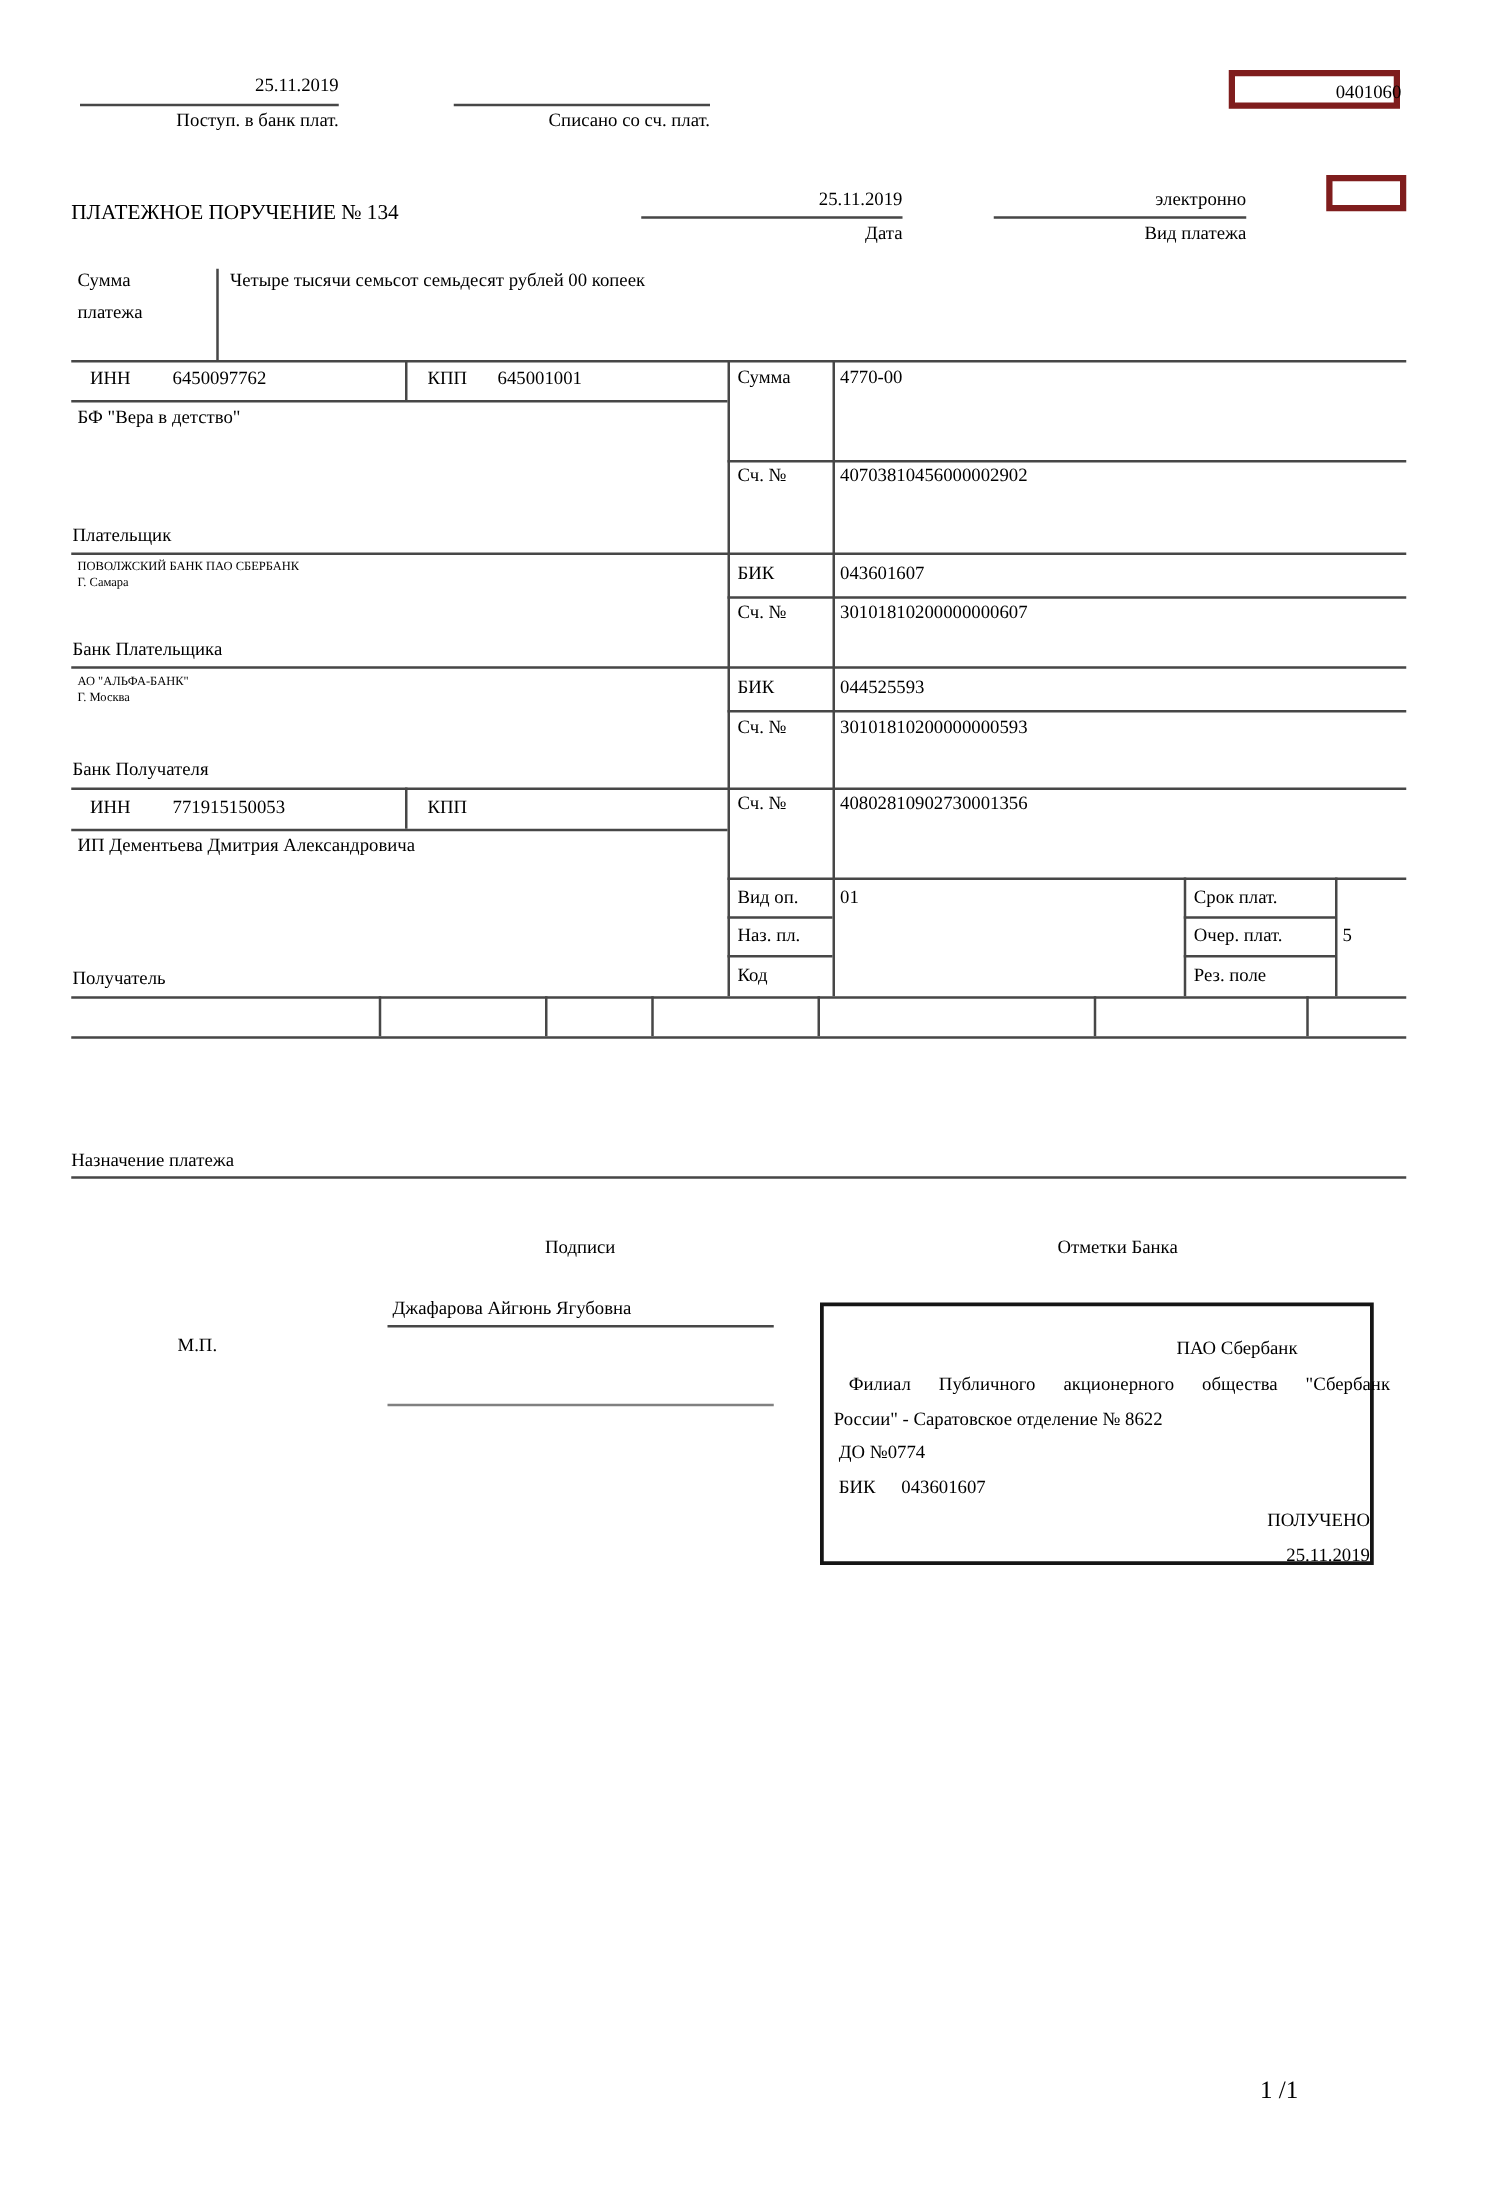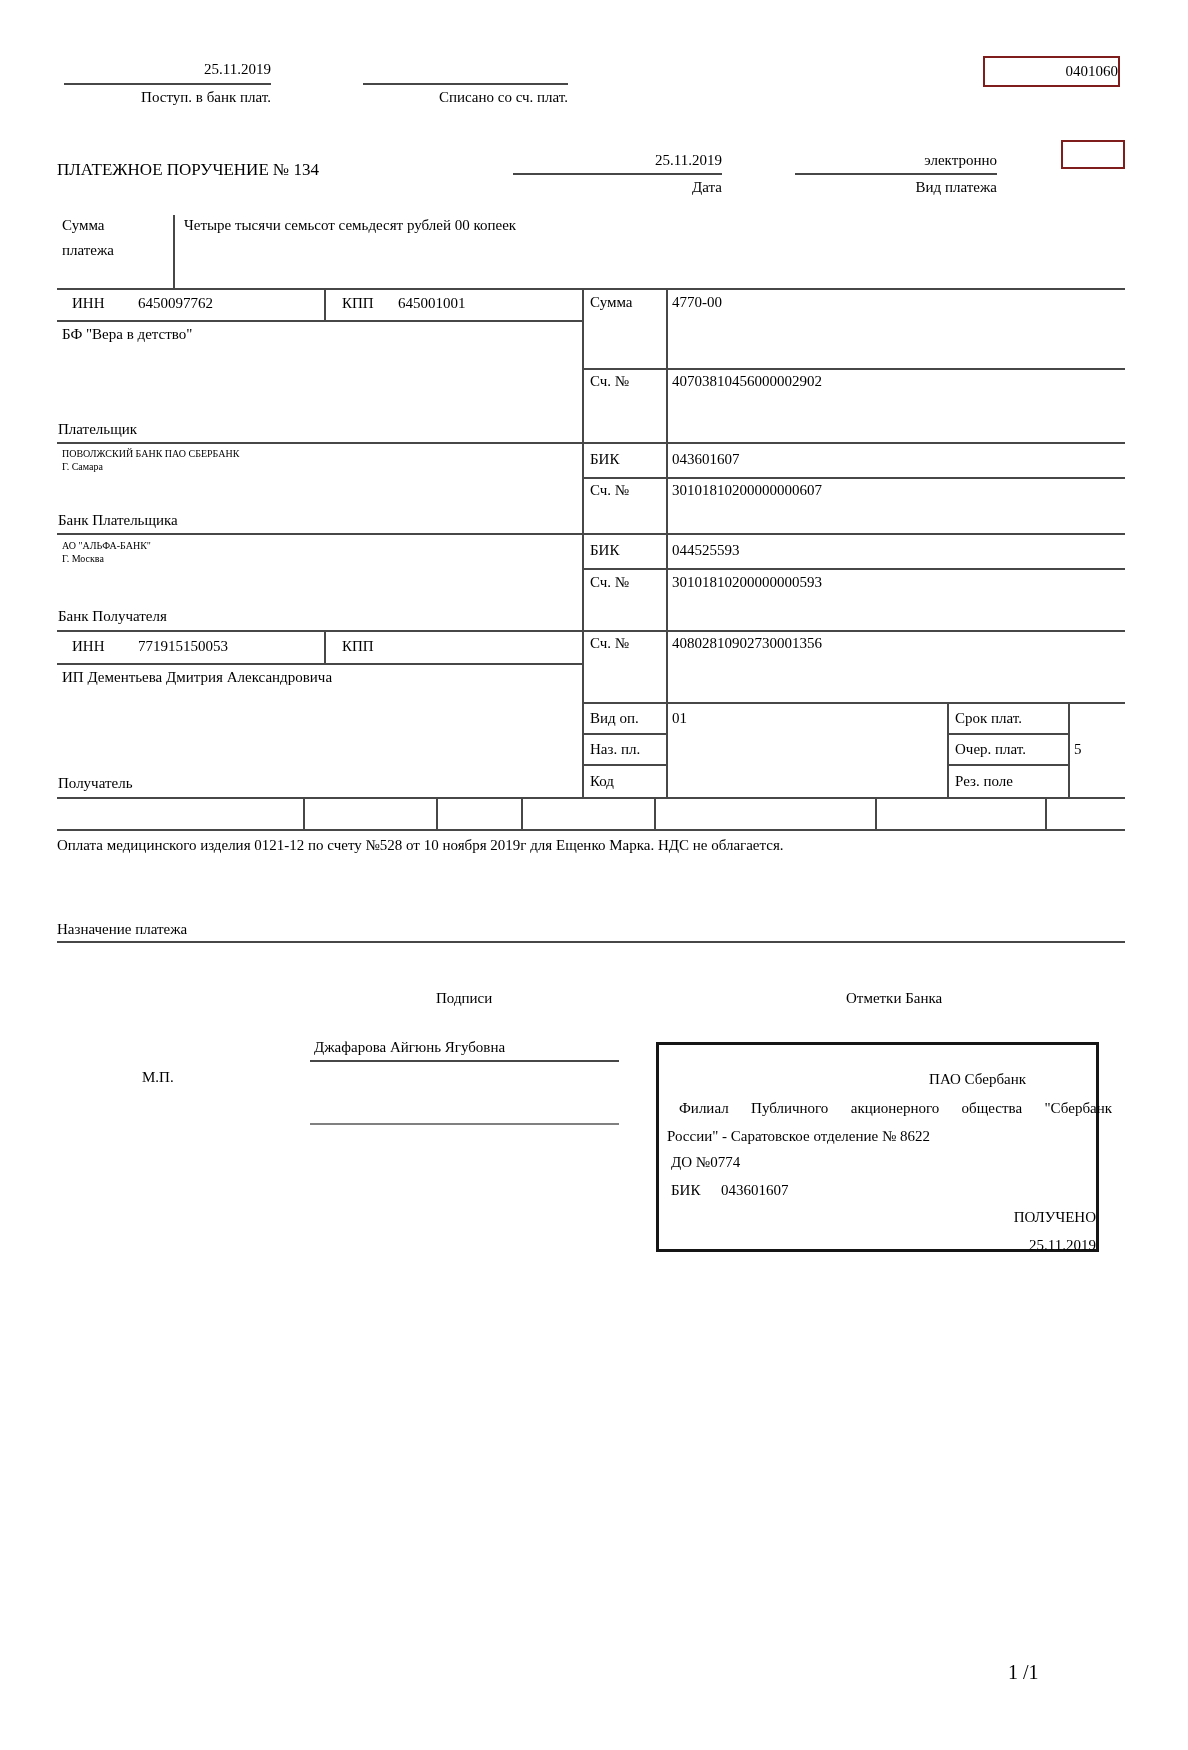--- a/index.html
+++ b/index.html
@@ -11,21 +11,21 @@
     color:#000;
     overflow:hidden;
   }
   .txt{position:absolute;font-size:15px;line-height:1.25;white-space:nowrap;}
   .center{text-align:right;}
   .bold{font-weight:normal;}
   .small{font-size:10px;}
   .hl{position:absolute;height:2px;background:#474747;}
   .vl{position:absolute;width:2px;background:#474747;}
   .gray{background:#808080;}
-  .box{position:absolute;border:2px solid #7f1d1d;box-sizing:border-box;}
+  .box{position:absolute;border:5px solid #7f1d1d;box-sizing:border-box;}
   .stampbox{position:absolute;border:3px solid #151515;box-sizing:border-box;}
   .stampbox .txt{font-size:15px;}
   .just1{
     position:absolute;white-space:normal;font-size:15px;
     text-align:justify;text-align-last:justify;text-indent:12px;overflow:visible;
   }
   .footerpage{font-family:Liberation Serif, serif;font-size:20px;}
 </style>
 </head>
 <body>
@@ -138,34 +138,33 @@
   <div class="txt" style="left:955px;top:709px">Срок плат.</div>
   <div class="txt" style="left:1074px;top:709px"></div>
 
   <div class="txt" style="left:590px;top:740px">Наз. пл.</div>
   <div class="txt" style="left:955px;top:740px">Очер. плат.</div>
   <div class="txt" style="left:1074px;top:740px">5</div>
 
   <div class="txt" style="left:590px;top:772px">Код</div>
   <div class="txt" style="left:955px;top:772px">Рез. поле</div>
 
-  <div class="txt" style="left:57px;top:836px">Оплата медицинского изделия 0121-12 по счету №528 от 10 ноября 2019г для Ещенко Марка. НДС не облагается.</div>
   <div class="txt" style="left:57px;top:920px">Назначение платежа</div>
   <div class="hl" style="left:57px;top:941px;width:1068px"></div>
 
   <div class="txt" style="left:436px;top:989px">Подписи</div>
   <div class="txt" style="left:846px;top:989px">Отметки Банка</div>
 
   <div class="txt" style="left:314px;top:1038px">Джафарова Айгюнь Ягубовна</div>
   <div class="hl" style="left:310px;top:1060px;width:309px"></div>
   <div class="txt" style="left:142px;top:1068px">М.П.</div>
   <div class="hl gray" style="left:310px;top:1123px;width:309px"></div>
 
   <div class="stampbox" style="left:656px;top:1042px;width:443px;height:210px">
-    <div class="txt center" style="left:0;top:25px;width:367px">ПАО Сбербанк</div>
+    <div class="txt center" style="left:12px;top:25px;width:367px">ПАО Сбербанк</div>
     <div class="just1" style="left:8px;top:55px;width:445px">Филиал Публичного акционерного общества "Сбербанк</div>
     <div class="txt" style="left:8px;top:82px">России" - Саратовское отделение № 8622</div>
     <div class="txt" style="left:12px;top:108px">ДО №0774</div>
     <div class="txt" style="left:12px;top:136px">БИК</div>
     <div class="txt" style="left:62px;top:136px">043601607</div>
     <div class="txt center" style="left:0;top:163px;width:437px">ПОЛУЧЕНО</div>
     <div class="txt center" style="left:0;top:191px;width:437px">25.11.2019</div>
   </div>
 
   <div class="txt footerpage" style="left:1008px;top:1660px;width:70px">1 /1</div>

